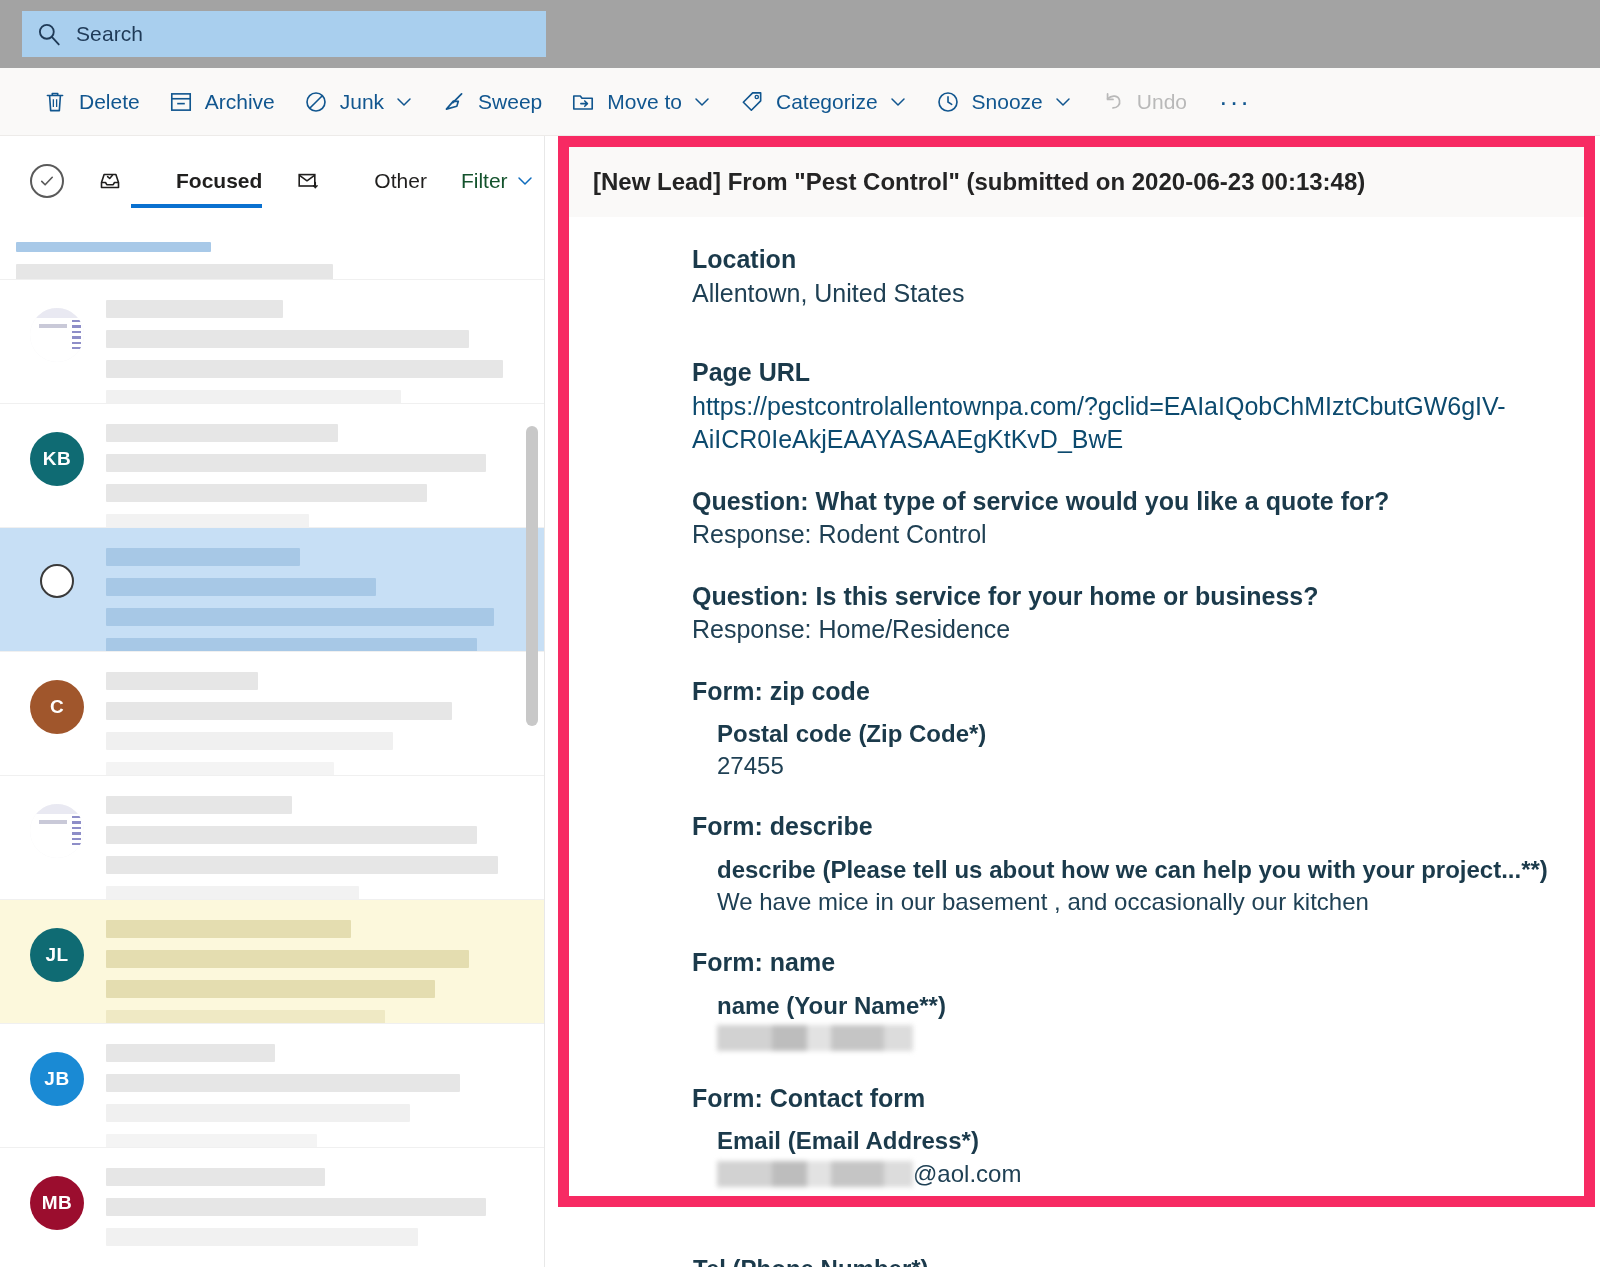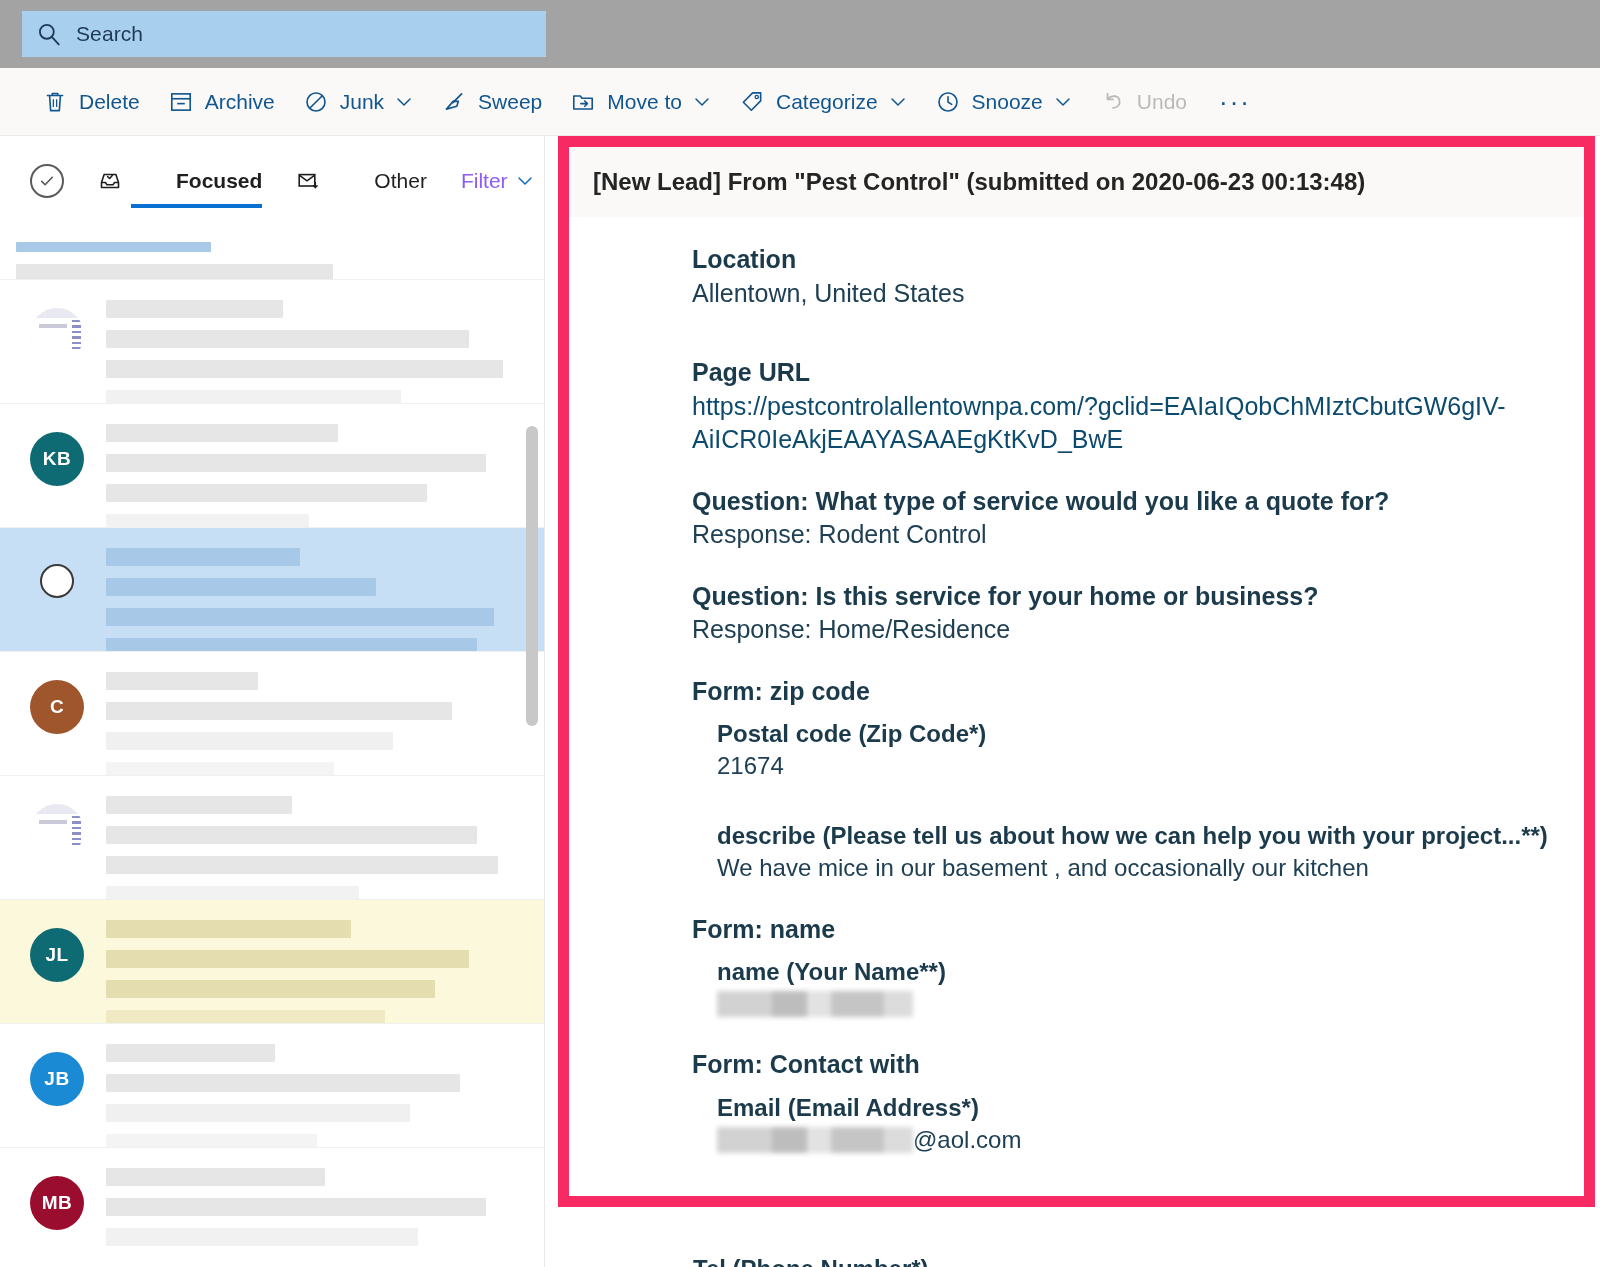--- a/index.html
+++ b/index.html
@@ -134,21 +134,21 @@
     content: "";
     position: absolute;
     left: 33px; right: 0; bottom: 18px;
     height: 4px;
     background: #0a71d0;
   }
   .filter {
     margin-left: auto;
     display: flex;
     align-items: center;
-    color: #8b5cf6;
+    color: #14532d;
     font-size: 21px;
     cursor: pointer;
   }
   .filter .chev { margin-left: 8px; }
 
   .rows { position: relative; }
   .row {
     display: flex;
     height: 124px;
     padding: 14px 16px 14px 16px;
@@ -589,40 +589,41 @@
         <div class="gap-md"></div>
 
         <div class="b-head">Question: Is this service for your home or business?</div>
         <div class="b-text">Response: Home/Residence</div>
 
         <div class="gap-md"></div>
 
         <div class="b-head">Form: zip code</div>
         <div class="gap-sm"></div>
         <div class="b-sub">Postal code (Zip Code*)</div>
-        <div class="b-val">21674</div>
+        <div class="b-val">27455</div>
 
         <div class="gap-md"></div>
 
+        <div class="b-head">Form: describe</div>
         <div class="gap-sm"></div>
         <div class="b-sub">describe (Please tell us about how we can help you with your project...**)</div>
         <div class="b-val">We have mice in our basement , and occasionally our kitchen</div>
 
         <div class="gap-md"></div>
 
         <div class="b-head">Form: name</div>
         <div class="gap-sm"></div>
         <div class="b-sub">name (Your Name**)</div>
         <div class="b-val">
           <span class="redacted name"></span>
         </div>
 
         <div class="gap-md"></div>
 
-        <div class="b-head">Form: Contact with</div>
+        <div class="b-head">Form: Contact form</div>
         <div class="gap-sm"></div>
         <div class="b-sub">Email (Email Address*)</div>
         <div class="b-val"><span class="redacted email"></span><span>@aol.com</span></div>
       </div>
     </div>
 
     <div class="below-box">
       <div class="b-sub">Tel (Phone Number*)</div>
     </div>
   </div>

